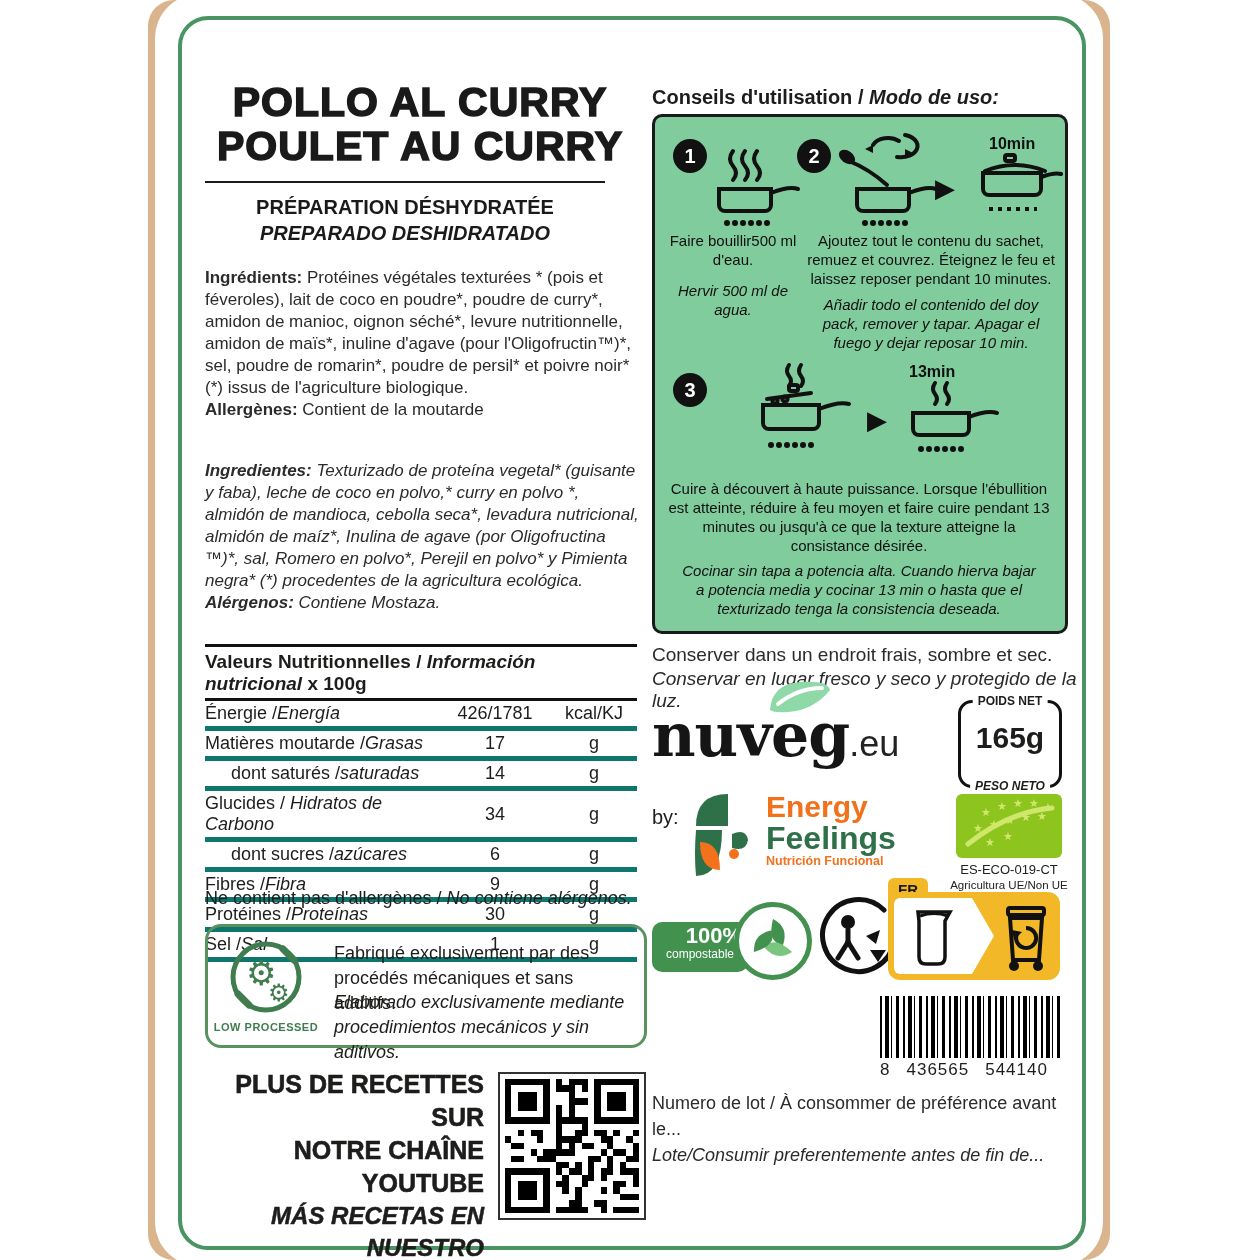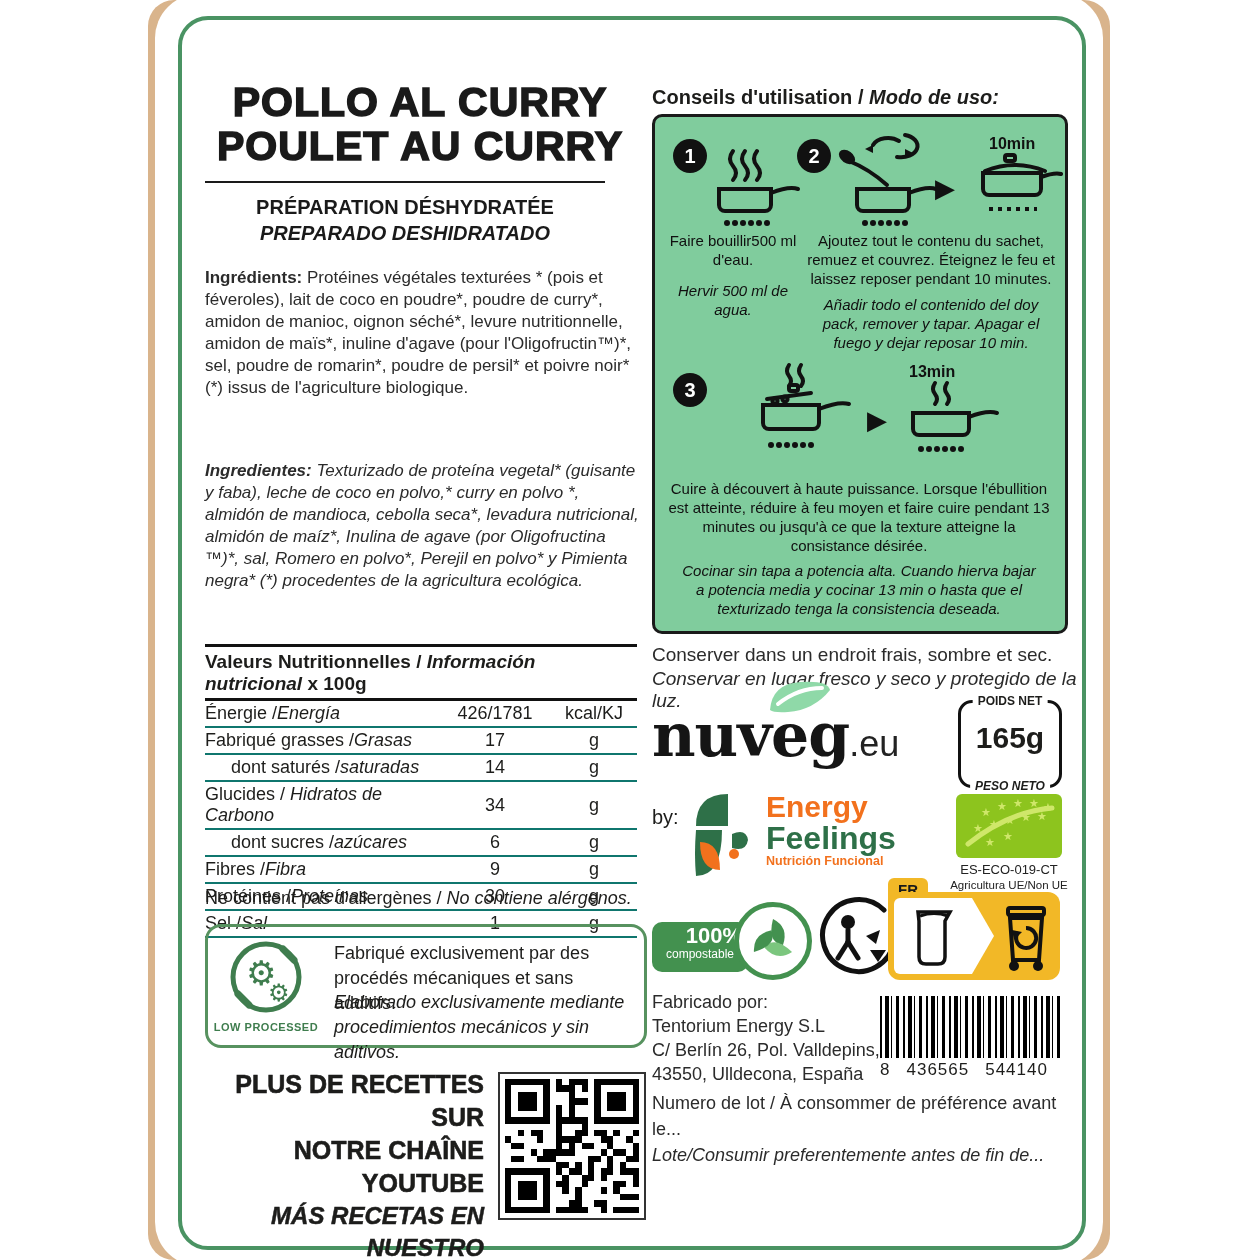--- a/index.html
+++ b/index.html
@@ -16,21 +16,21 @@
   .subtt{font-weight:700;font-size:20px;text-align:center;color:#1a1a1a;}
   .it{font-style:italic;}
   .b{font-weight:700;}
   .body-txt{font-size:17px;line-height:22px;color:#2b2b2b;}
   .divider{border-top:2px solid #1a1a1a;}
 
   
   .ntable{width:432px;font-size:18px;}
   .nhead{display:flex;align-items:center;border-top:3px solid #111;border-bottom:3px solid #111;
          padding:4px 0 3px 0;font-size:19px;}
-  .nrow{display:flex;align-items:center;border-bottom:2px solid #0f766e;padding:2px 0;}
+  .nrow{display:flex;align-items:center;border-bottom:5px solid #0f766e;padding:2px 0;}
   .nlabel{flex:1;}
   .nval{width:112px;text-align:center;}
   .nunit{width:86px;text-align:center;}
   .indent{padding-left:26px;}
 
   
   .panel{position:absolute;left:652px;top:114px;width:410px;height:514px;background:#80cc9d;
          border:3px solid #1a1a1a;border-radius:10px;}
   .stepnum{position:absolute;width:34px;height:34px;border-radius:50%;background:#111;color:#fff;
            font-weight:700;font-size:20px;display:flex;align-items:center;justify-content:center;}
@@ -102,37 +102,39 @@
     <div>POLLO AL CURRY</div>
     <div>POULET AU CURRY</div>
   </div>
   <div class="abs divider" style="left:205px;top:181px;width:400px;"></div>
   <div class="abs subtt" style="left:203px;top:196px;width:404px;">PRÉPARATION DÉSHYDRATÉE</div>
   <div class="abs subtt it" style="left:203px;top:222px;width:404px;">PREPARADO DESHIDRATADO</div>
 
   <div class="abs body-txt" style="left:205px;top:267px;width:434px;">
     <span class="b">Ingrédients:</span><span> Protéines végétales texturées * (pois et féveroles), lait de coco en poudre*, poudre de curry*, amidon de manioc, oignon séché*, levure nutritionnelle, amidon de maïs*, inuline d'agave (pour l'Oligofructin™)*, sel, poudre de romarin*, poudre de persil* et poivre noir*</span>
     <div>(*) issus de l'agriculture biologique.</div>
+    <div><span class="b">Allergènes:</span><span> Contient de la moutarde</span></div>
   </div>
 
   <div class="abs body-txt it" style="left:205px;top:460px;width:434px;">
     <span class="b">Ingredientes:</span><span> Texturizado de proteína vegetal* (guisante y  faba), leche de coco en polvo,* curry en polvo *, almidón de mandioca, cebolla seca*, levadura nutricional, almidón de maíz*, Inulina de agave (por Oligofructina ™)*, sal, Romero en polvo*, Perejil en polvo* y Pimienta negra*  (*) procedentes de la agricultura ecológica.</span>
+    <div><span class="b">Alérgenos:</span><span> Contiene Mostaza.</span></div>
   </div>
 
   <div class="abs ntable" style="left:205px;top:644px;">
     <div class="nhead">
       <span class="nlabel"><span class="b">Valeurs Nutritionnelles /</span><span class="it b"> Información nutricional</span><span class="b"> x 100g</span></span>
     </div>
     <div class="nrow">
         <span class="nlabel"><span>Énergie /</span><span class="it">Energía</span></span>
         <span class="nval">426/1781</span>
         <span class="nunit">kcal/KJ</span>
       </div>
     <div class="nrow">
-        <span class="nlabel"><span>Fabriqué grasses /</span><span class="it">Grasas</span></span>
+        <span class="nlabel"><span>Matières moutarde /</span><span class="it">Grasas</span></span>
         <span class="nval">17</span>
         <span class="nunit">g</span>
       </div>
     <div class="nrow">
         <span class="nlabel indent"><span>dont saturés /</span><span class="it">saturadas</span></span>
         <span class="nval">14</span>
         <span class="nunit">g</span>
       </div>
     <div class="nrow">
         <span class="nlabel"><span>Glucides / </span><span class="it">Hidratos de Carbono</span></span>
@@ -541,26 +543,20 @@
           <path d="M10 14 h32 l-3 42 h-26 z"></path>
         </g>
         <circle cx="14" cy="62" r="5" fill="#111"></circle>
           <circle cx="38" cy="62" r="5" fill="#111"></circle>
         <path d="M26 24 a10 10 0 1 1 -9 6" fill="none" stroke="#111" stroke-width="4"></path>
         <polygon points="12,26 22,28 14,36" fill="#111"></polygon>
       </svg>
     </div>
   </div>
 
-  <div class="abs mfr" style="left:652px;top:990px;">
-    <div>Fabricado por:</div>
-    <div>Tentorium Energy S.L</div>
-    <div>C/ Berlín 26, Pol. Valldepins,</div>
-    <div>43550, Ulldecona, España</div>
-  </div>
   <div class="abs" style="left:880px;top:996px;">
     <div class="barcode-bars"></div>
     <div class="barcode-num">
       <span>8</span>
       <span>436565</span>
       <span>544140</span>
     </div>
   </div>
 
   <div class="abs lot" style="left:652px;top:1090px;width:436px;">

